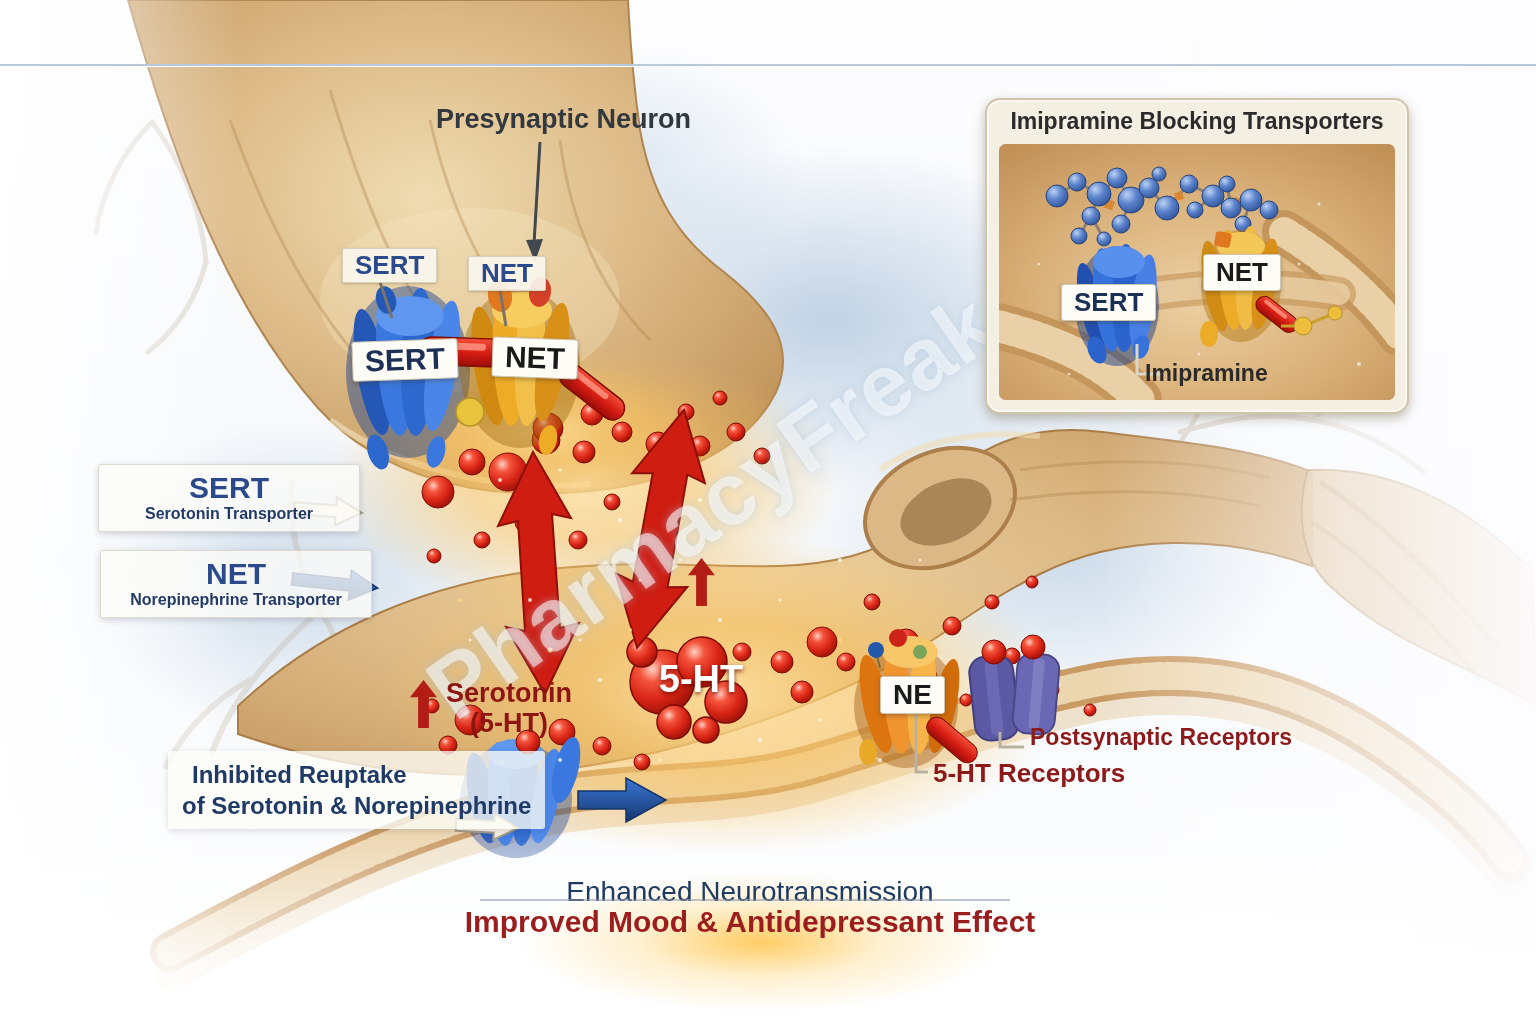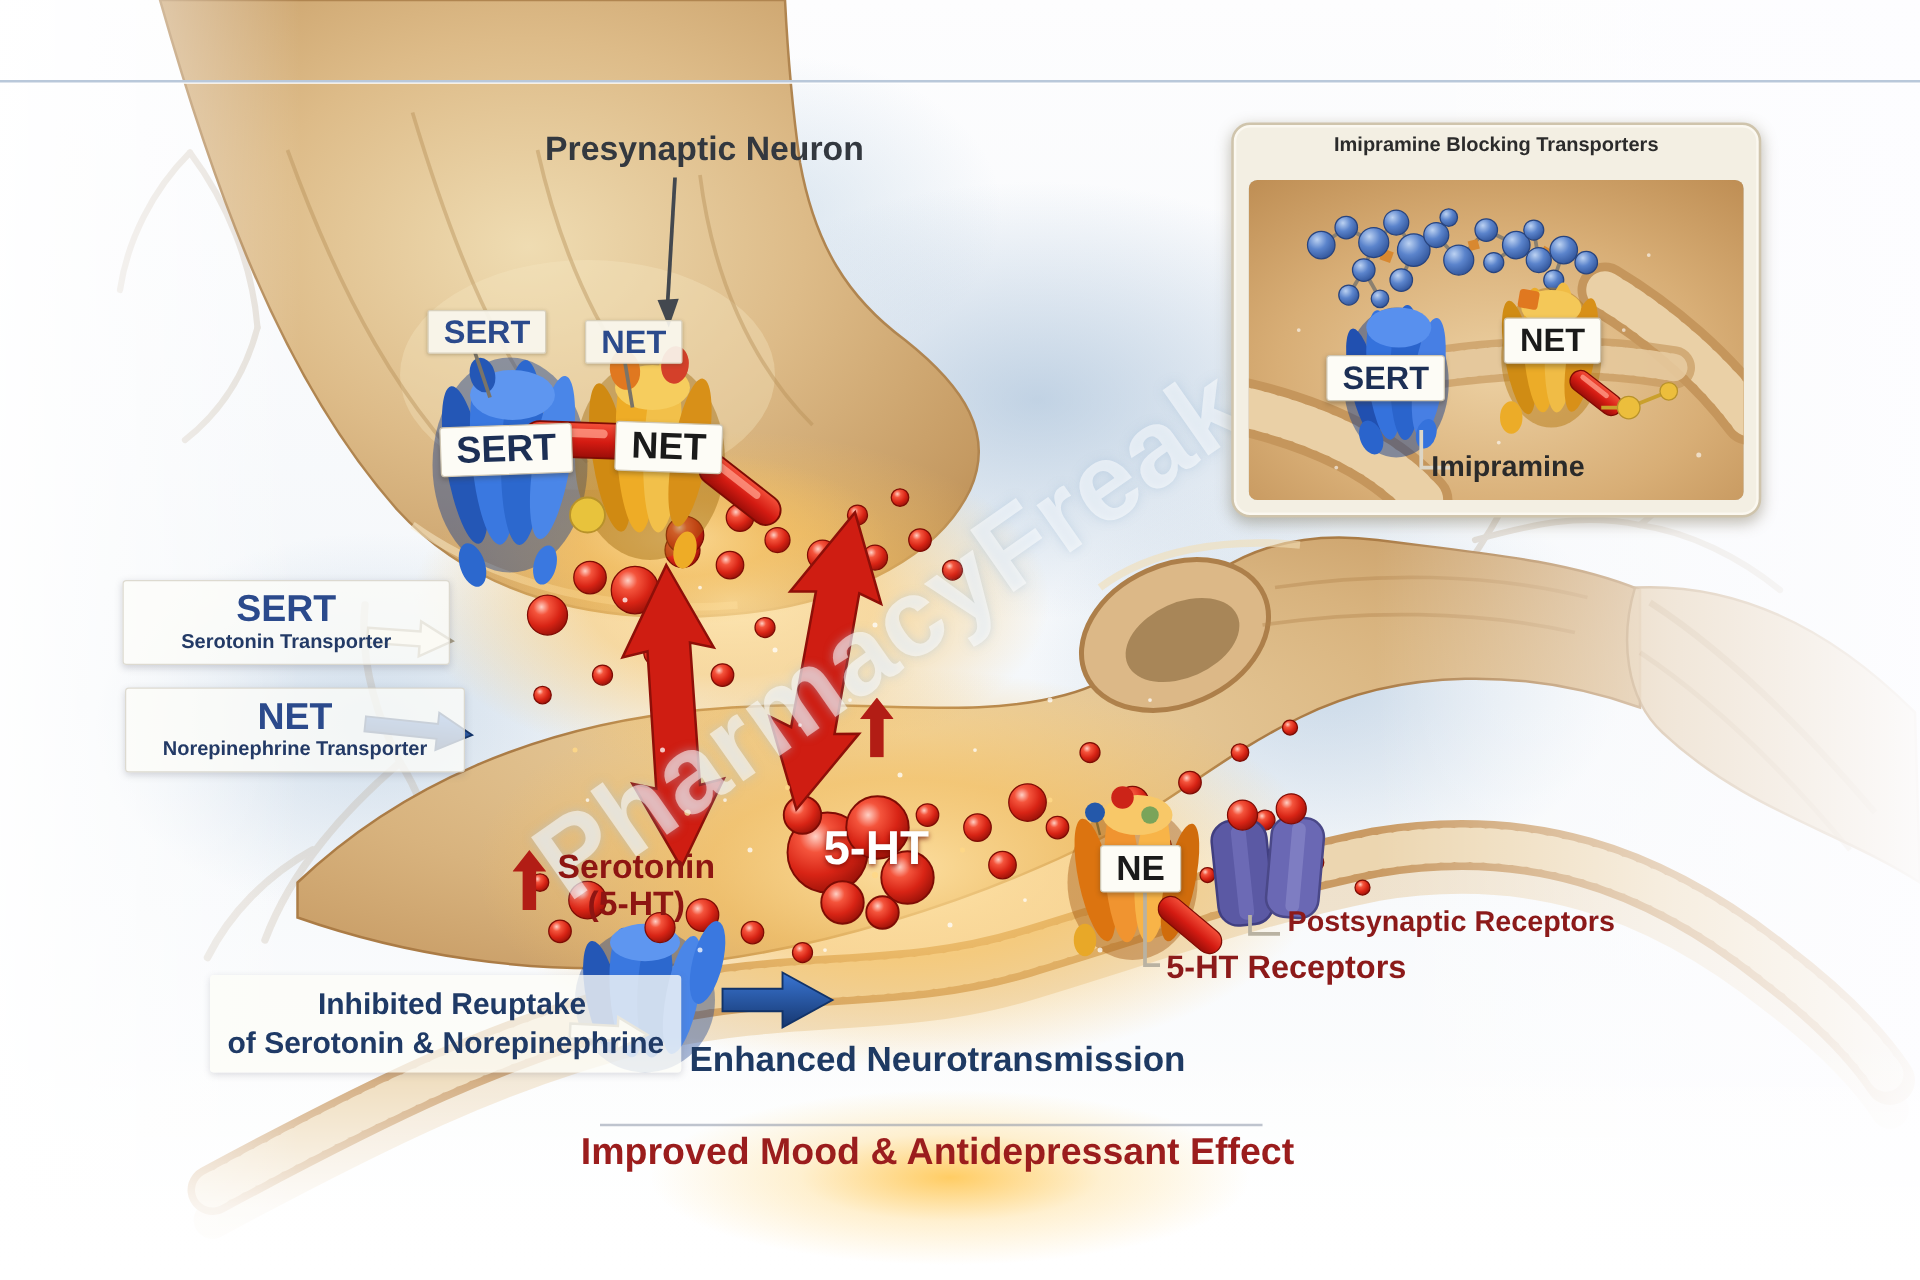--- a/index.html
+++ b/index.html
@@ -37,41 +37,41 @@
   }
   .keybox .abbr{font-size:30px;font-weight:bold;color:#2b4a8c;line-height:1.1;}
   .keybox .full{font-size:16px;font-weight:bold;color:#233a66;line-height:1.2;}
   .nt-label{display:flex;gap:9px;color:#8e1512;font-weight:bold;font-size:27px;line-height:1.12;z-index:6;}
   .nt-col{display:flex;flex-direction:column;align-items:center;}
   .block-up{width:27px;height:48px;background:#b21d15;margin-top:2px;
     clip-path:polygon(50% 0,100% 36%,70% 36%,70% 100%,30% 100%,30% 36%,0 36%);}
   #fiveht{left:636px;top:658px;width:130px;text-align:center;color:#ffffff;font-weight:bold;font-size:38px;
     text-shadow:0 2px 4px rgba(110,10,0,.8);z-index:6;}
   .redlabel{color:#8c1a1a;font-weight:bold;z-index:6;}
-  #inhibited{left:168px;top:780px;background:rgba(253,252,247,.78);border-radius:3px;
+  #inhibited{left:168px;top:751px;background:rgba(253,252,247,.78);border-radius:3px;
     box-shadow:0 2px 6px rgba(90,90,110,.2);padding:8px 14px;
-    color:#1f3a66;font-weight:bold;font-size:24px;line-height:1.3;z-index:6;text-align:center;}
+    color:#1f3a66;font-weight:bold;font-size:24px;line-height:1.3;z-index:6;}
   #presyn{left:436px;top:104px;color:#33383f;font-weight:bold;font-size:27px;z-index:6;}
-  #enhanced{left:500px;top:832px;width:500px;text-align:center;color:#1e3a63;font-weight:bold;font-size:28px;z-index:6;}
+  #enhanced{left:500px;top:876px;width:500px;text-align:center;color:#1e3a63;font-weight:normal;font-size:28px;z-index:6;}
   #bottom-rule{position:absolute;left:480px;top:899px;width:530px;height:2px;background:#8a93a6;opacity:.55;z-index:6;}
   #improved{left:430px;top:905px;width:640px;text-align:center;color:#9b1d1d;font-weight:bold;font-size:30px;z-index:6;}
   #gold-glow{position:absolute;left:520px;top:872px;width:480px;height:140px;z-index:3;border-radius:50%;
     background:radial-gradient(closest-side, rgba(255,202,92,.95), rgba(255,222,150,.45), rgba(255,235,190,0));}
   #watermark{
     position:absolute;left:378px;top:458px;width:660px;z-index:4;text-align:center;
     font-size:88px;font-weight:bold;color:rgba(255,255,255,.55);
     text-shadow:0 0 8px rgba(170,195,220,.5);
     transform:rotate(-35deg);pointer-events:none;letter-spacing:1px;
   }
   
   #inset{position:absolute;left:985px;top:98px;width:420px;height:312px;z-index:5;
     background:#f3efe3;border:2px solid #cfc4ac;border-radius:15px;
     box-shadow:0 4px 12px rgba(100,90,60,.4), inset 0 0 0 2px #fbf8f0;}
   #inset-header{position:absolute;left:0;right:0;top:8px;text-align:center;
-    color:#2b2b2b;font-weight:bold;font-size:16px;}
+    color:#2b2b2b;font-weight:bold;font-size:23px;}
   #inset-view{position:absolute;left:12px;right:12px;top:44px;bottom:12px;border-radius:7px;overflow:hidden;
     box-shadow:inset 0 0 6px rgba(80,60,30,.5);}
   .inset-lbl{position:absolute;z-index:3;}
   #inset-sert{left:62px;top:140px;font-size:26px;}
   #inset-net{left:204px;top:110px;font-size:26px;color:#1a1a1a;}
   #inset-imi{left:146px;top:216px;color:#2a2a2a;font-weight:bold;font-size:23px;}
 </style>
 </head>
 <body>
 

